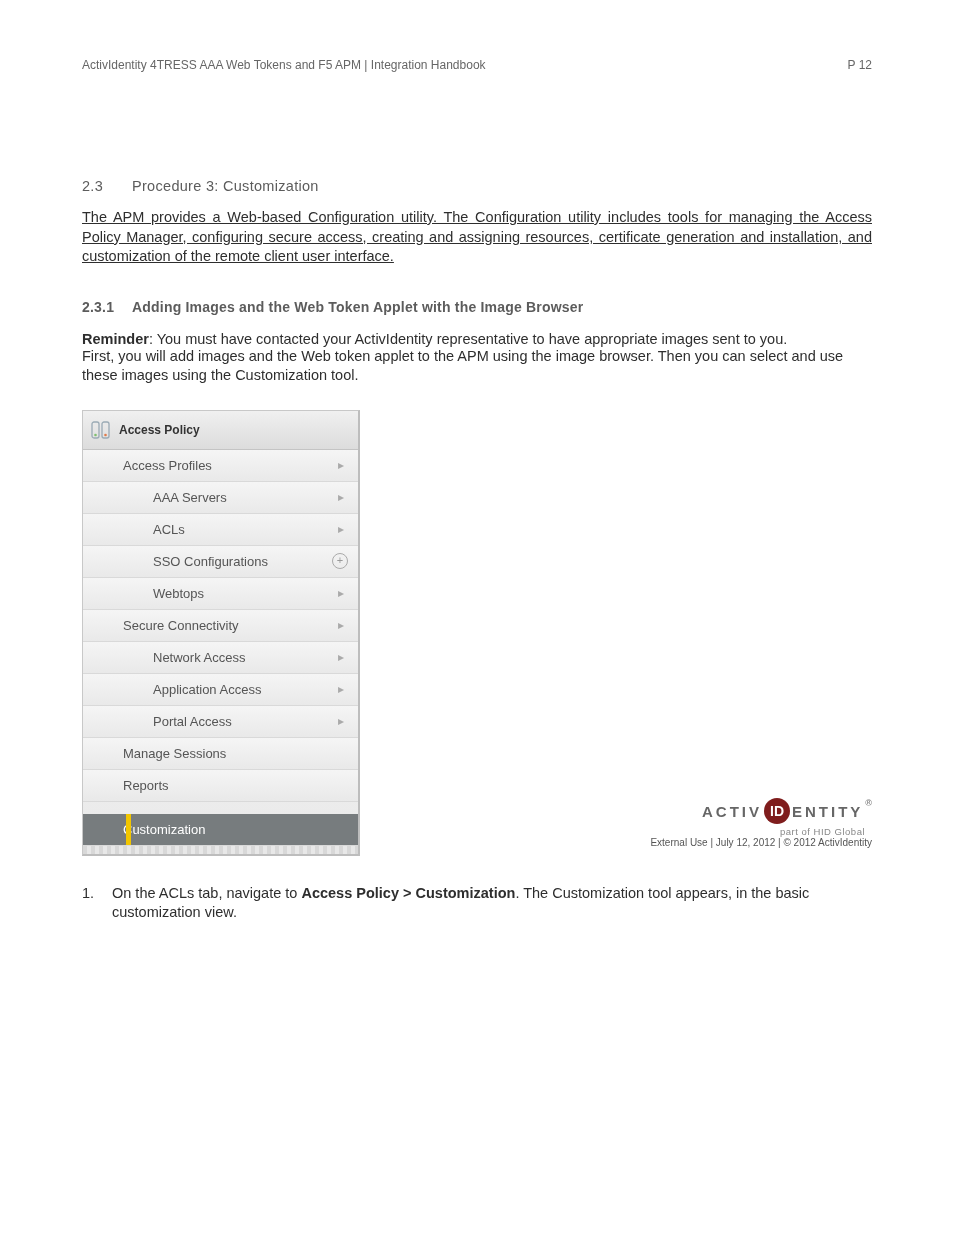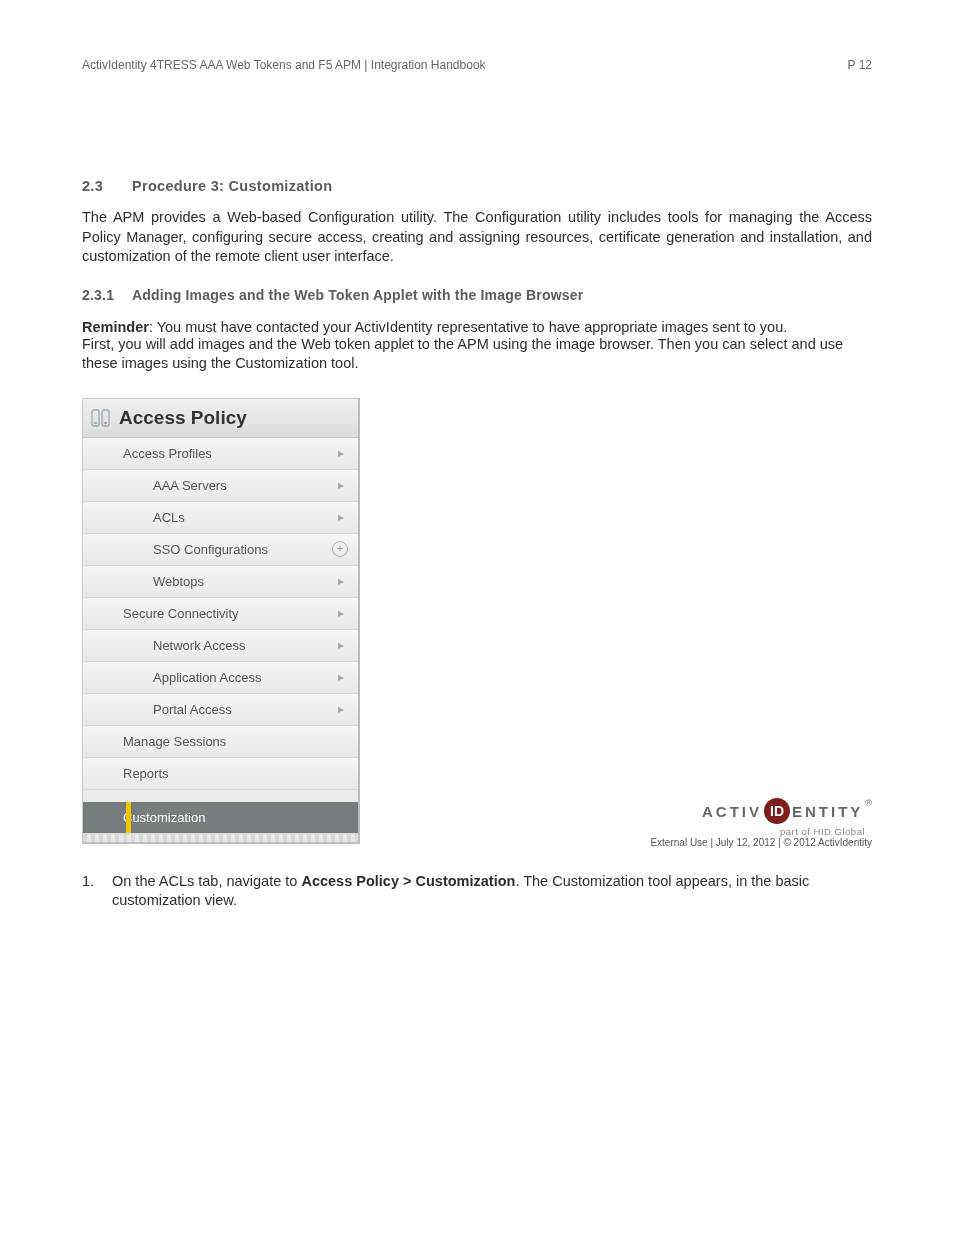--- a/index.html
+++ b/index.html
@@ -20,37 +20,38 @@
   .top-header {
     display: flex;
     justify-content: space-between;
     font-size: 12px;
     color: #666;
   }
   .section-heading {
     margin-top: 106px;
     font-family: Verdana, Arial, sans-serif;
     font-size: 14.5px;
-    font-weight: bold;
+    font-weight: normal;
     color: #5c5c5c;
     letter-spacing: 0.3px;
   }
   .section-heading .num {
     display: inline-block;
     width: 50px;
   }
   .body-text {
     margin-top: 14px;
     font-size: 14.5px;
     line-height: 1.35;
     text-align: justify;
     color: #2e2e2e;
+    text-decoration: underline;
   }
   .sub-heading {
-    margin-top: 20px;
+    margin-top: 32px;
     font-family: Verdana, Arial, sans-serif;
     font-size: 14px;
     font-weight: bold;
     color: #5c5c5c;
     letter-spacing: 0.2px;
   }
   .sub-heading .num {
     display: inline-block;
     width: 50px;
   }
@@ -86,21 +87,21 @@
     background: linear-gradient(#f0f0f0, #dcdcdc);
     border-bottom: 1px solid #c4c4c4;
   }
   .menu-header-icon {
     width: 20px;
     height: 18px;
     margin-right: 8px;
   }
   .menu-header-title {
     font-weight: bold;
-    font-size: 19px;
+    font-size: 12px;
     color: #333;
   }
   .menu-item {
     display: flex;
     align-items: center;
     justify-content: space-between;
     height: 32px;
     border-bottom: 1px solid #d9d9d9;
     background: linear-gradient(#f5f5f5, #e9e9e9);
     font-size: 13px;

